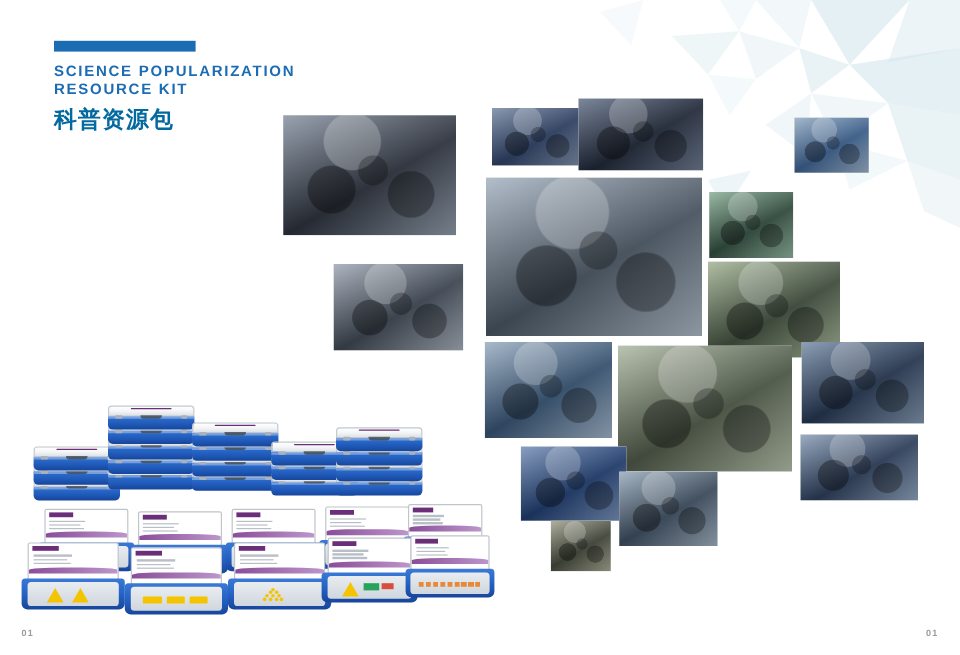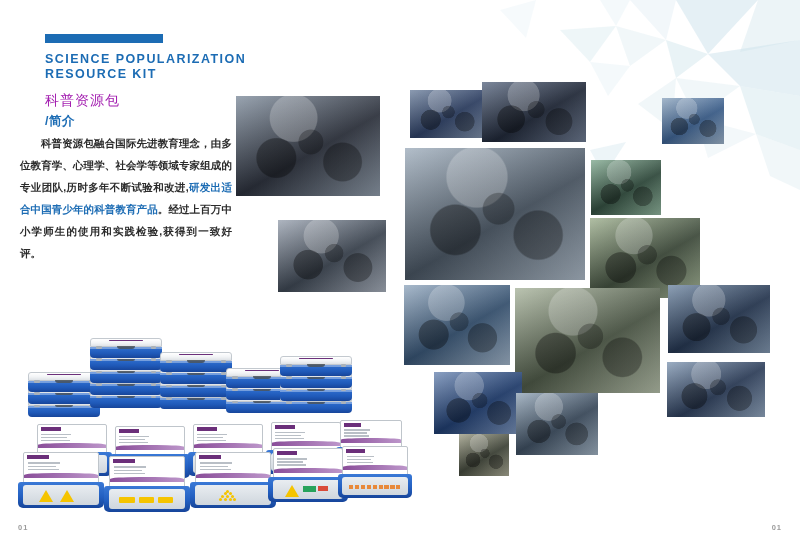--- a/index.html
+++ b/index.html
@@ -11,21 +11,21 @@
   
   #poly{position:absolute;top:0;right:0;width:360px;height:190px;pointer-events:none;}
 
   
   #title-block{position:absolute;left:45px;top:34px;width:230px;}
   .rule{width:118px;height:9px;background:#1c6cb4;}
   .en-title{
     color:#1c6cb4;font-weight:700;font-size:12.5px;letter-spacing:1.45px;
     line-height:15px;margin-top:9px;white-space:pre-line;
   }
-  .cn-title{color:#a21caf;font-weight:400;font-size:14px;letter-spacing:1px;margin-top:7px;line-height:23px;}
+  .cn-title{color:#0369a1;font-weight:700;font-size:19px;letter-spacing:1px;margin-top:7px;line-height:23px;}
   .cn-sub{color:#1c6cb4;font-weight:700;font-size:12.5px;letter-spacing:.5px;margin-top:1px;line-height:16px;}
 
   
   #body-copy{
     position:absolute;left:20px;top:132px;width:212px;
     font-size:10.5px;line-height:22px;color:#2b2b2b;font-weight:700;
     text-align:justify;text-justify:inter-ideograph;letter-spacing:.1px;
   }
   #body-copy .indent{display:inline-block;width:21px;}
   #body-copy .hl{color:#1c6cb4;font-weight:700;}
@@ -101,24 +101,22 @@
       <polygon points="150,150 186,142 164,176" fill="#cfe4ec" fill-opacity="0.38"></polygon>
       <polygon points="316,134 360,150 360,190 330,176" fill="#cfe4ec" fill-opacity="0.3"></polygon>
       <polygon points="60,10 96,0 86,38" fill="#cfe4ec" fill-opacity="0.18"></polygon>
     </svg>
 
   <div id="title-block">
     <div class="rule"></div>
     <div class="en-title">SCIENCE POPULARIZATION
 RESOURCE KIT</div>
     <div class="cn-title">科普资源包</div>
-    <div class="cn-sub">/简介</div>
   </div>
 
-  <div id="body-copy"><span class="indent"></span><span>科普资源包融合国际先进教育理念，由多位教育学、心理学、社会学等领域专家组成的专业团队,历时多年不断试验和改进,</span><span class="hl">研发出适合中国青少年的科普教育产品</span><span>。经过上百万中小学师生的使用和实践检验,获得到一致好评。</span></div>
 
   <div id="photo-layer">
       <div class="photo" title="科普教室全景" style="left: 410px; top: 90px; width: 74px; height: 48px;">
         <div class="ph-inner" style="background: linear-gradient(150deg, rgb(126, 143, 168) 0%, rgb(44, 62, 98) 55%, rgb(126, 143, 168) 100%);"></div>
         <div class="ph-inner" style="background: radial-gradient(circle at 28% 62%, rgba(0, 0, 0, 0.34) 0px, rgba(0, 0, 0, 0.34) 16%, transparent 17%), radial-gradient(circle at 52% 46%, rgba(0, 0, 0, 0.26) 0px, rgba(0, 0, 0, 0.26) 13%, transparent 14%), radial-gradient(circle at 74% 66%, rgba(0, 0, 0, 0.3) 0px, rgba(0, 0, 0, 0.3) 15%, transparent 16%), radial-gradient(circle at 40% 22%, rgba(255, 255, 255, 0.22) 0px, rgba(255, 255, 255, 0.22) 20%, transparent 21%), linear-gradient(0deg, rgba(0, 0, 0, 0.18), rgba(255, 255, 255, 0.1));"></div>
       </div>
       <div class="photo" title="教师与资源包合影" style="left: 482px; top: 82px; width: 104px; height: 60px;">
         <div class="ph-inner" style="background: linear-gradient(150deg, rgb(109, 122, 144) 0%, rgb(30, 38, 54) 55%, rgb(109, 122, 144) 100%);"></div>
         <div class="ph-inner" style="background: radial-gradient(circle at 28% 62%, rgba(0, 0, 0, 0.34) 0px, rgba(0, 0, 0, 0.34) 16%, transparent 17%), radial-gradient(circle at 52% 46%, rgba(0, 0, 0, 0.26) 0px, rgba(0, 0, 0, 0.26) 13%, transparent 14%), radial-gradient(circle at 74% 66%, rgba(0, 0, 0, 0.3) 0px, rgba(0, 0, 0, 0.3) 15%, transparent 16%), radial-gradient(circle at 40% 22%, rgba(255, 255, 255, 0.22) 0px, rgba(255, 255, 255, 0.22) 20%, transparent 21%), linear-gradient(0deg, rgba(0, 0, 0, 0.18), rgba(255, 255, 255, 0.1));"></div>
       </div>

